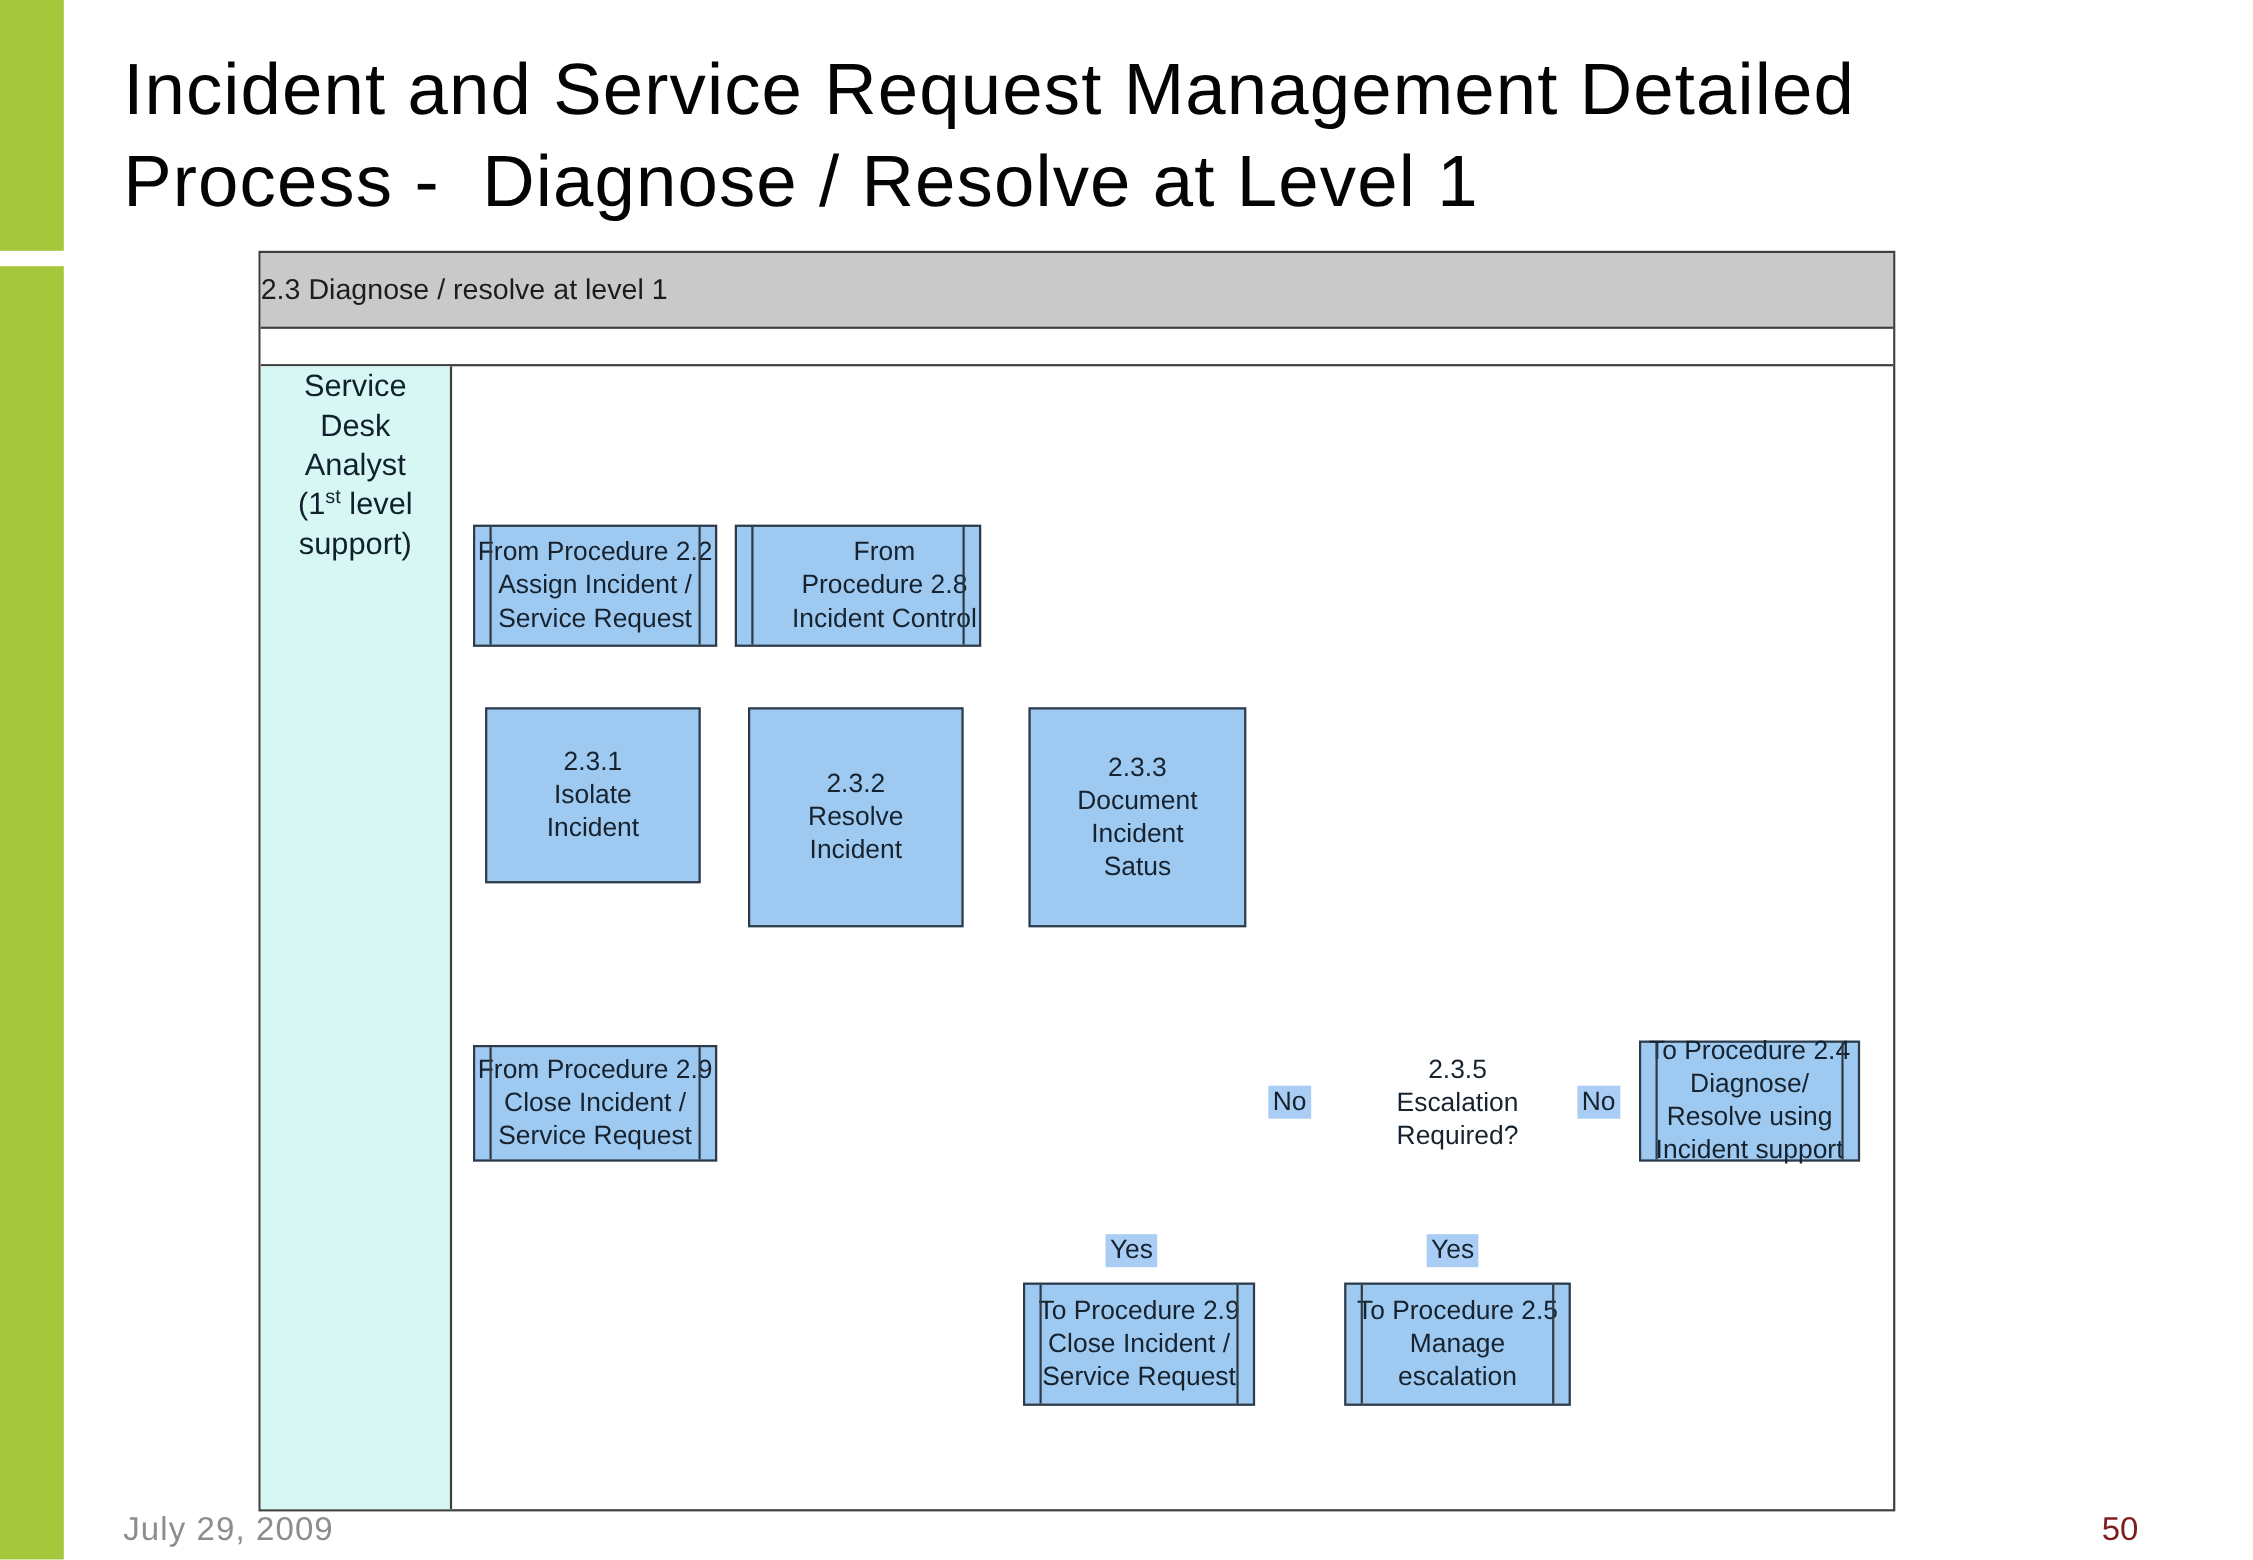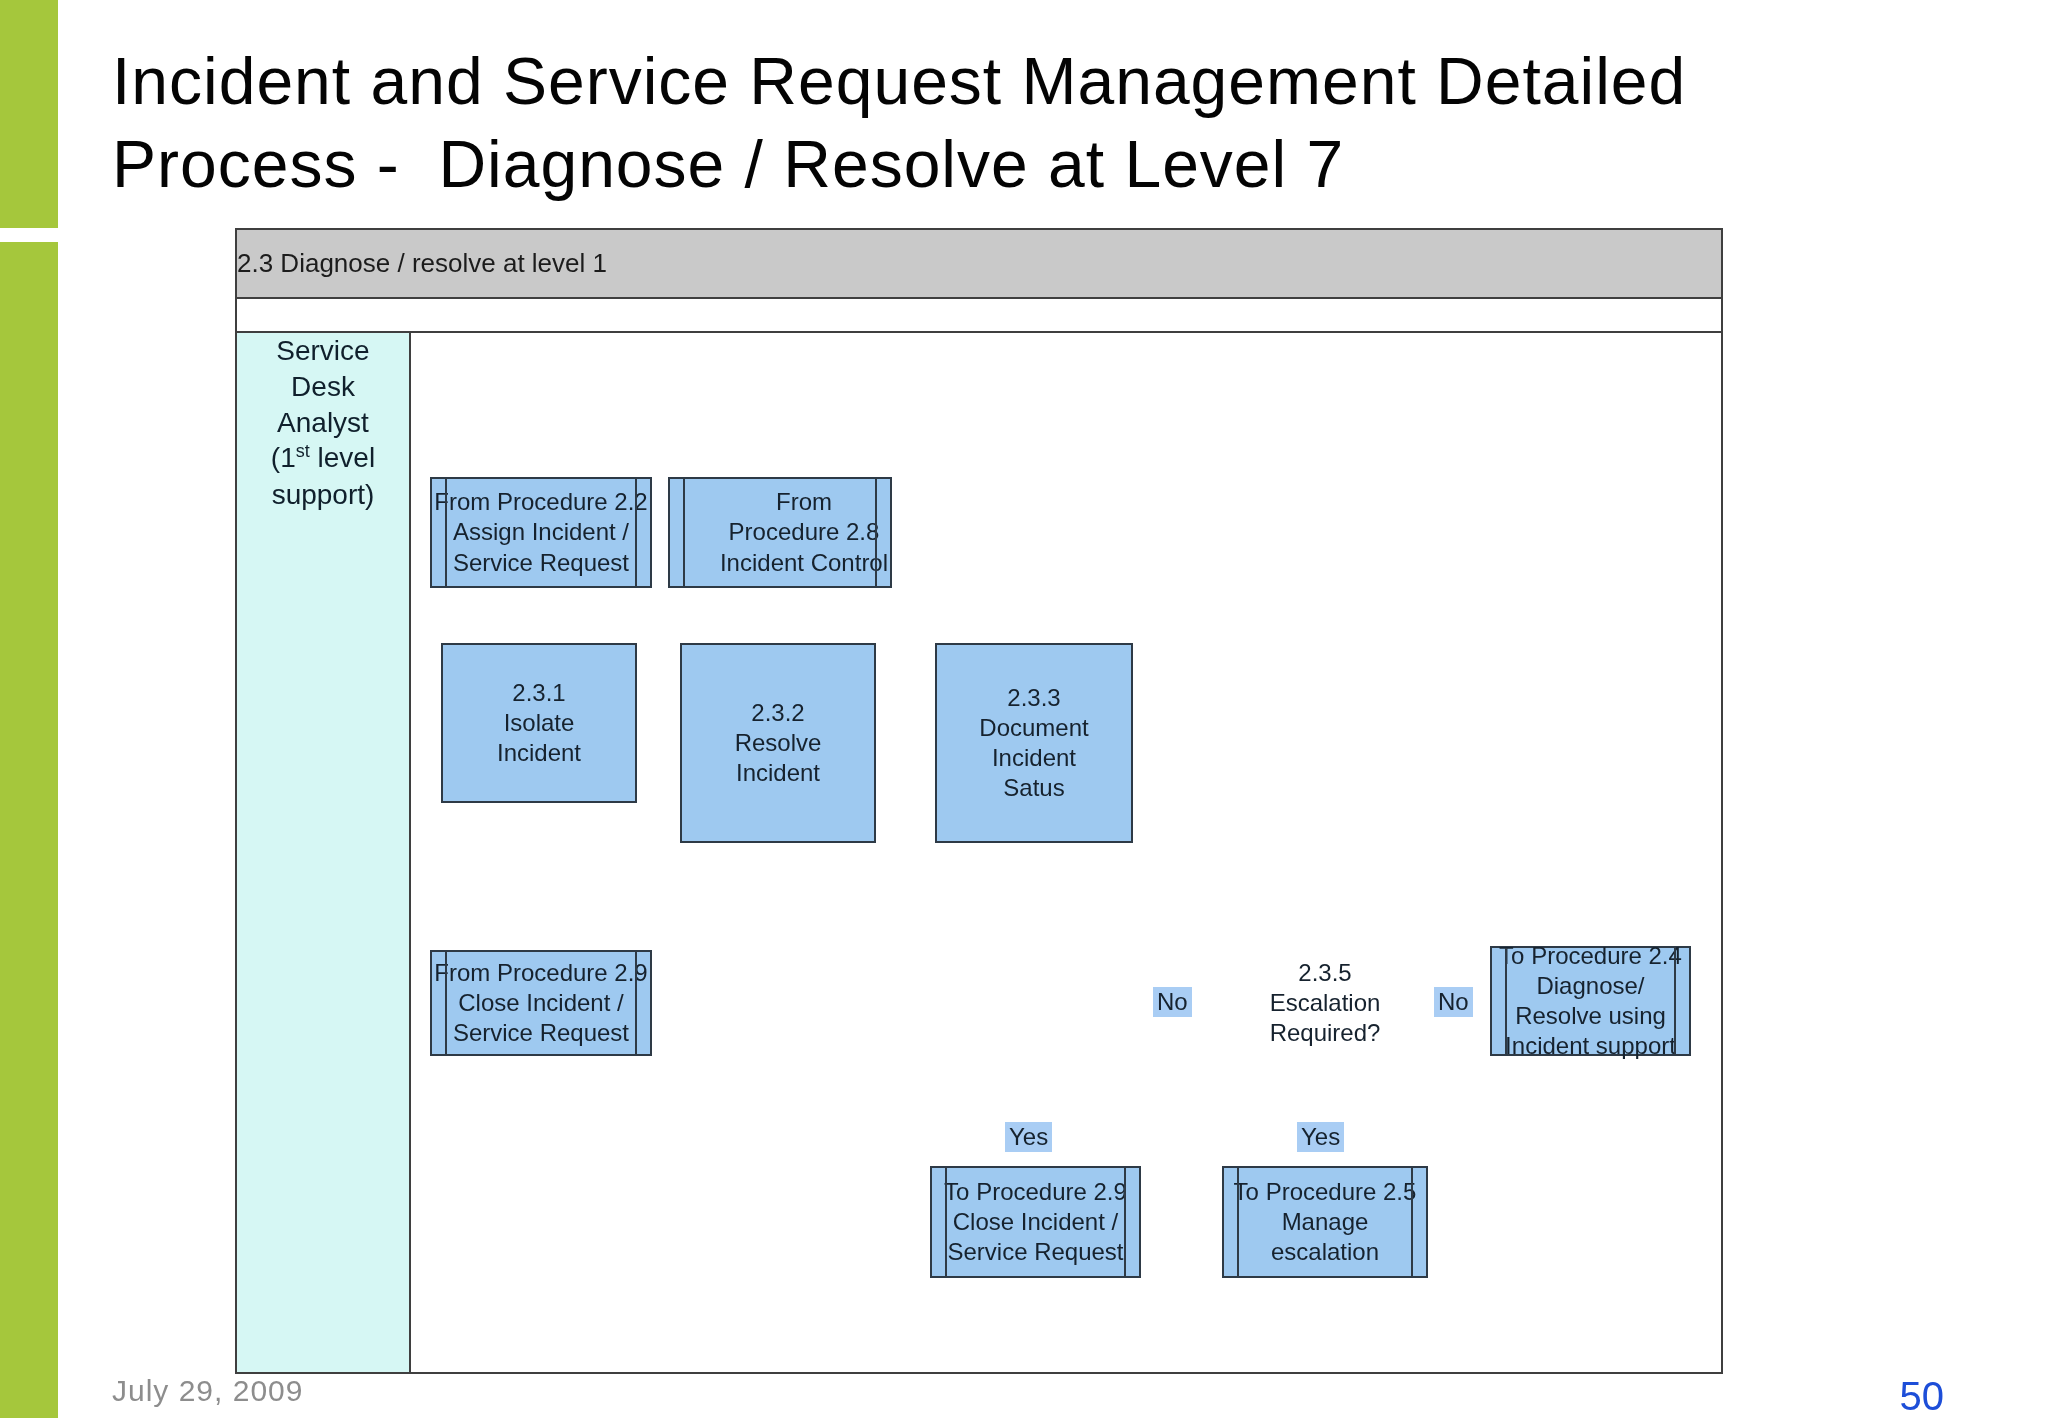--- a/index.html
+++ b/index.html
@@ -63,31 +63,31 @@
     position:absolute;display:flex;align-items:center;justify-content:center;
     text-align:center;font-size:24px;line-height:1.26;color:var(--node-text);
     white-space:pre-line;background:transparent;border:none;
   }
   .edge-label{
     position:absolute;background:var(--label-fill);color:#16222e;
     font-size:24px;display:flex;align-items:center;justify-content:center;
     padding:1px 4px;
   }
   .footer-date{position:absolute;left:112px;top:1374px;font-size:30px;color:#8d8d8d;letter-spacing:1px;}
-  .footer-page{position:absolute;right:104px;top:1374px;font-size:40px;color:#1d4ed8;}
+  .footer-page{position:absolute;right:104px;top:1374px;font-size:30px;color:#7f1d1d;}
 </style>
 </head>
 <body>
 
 <div class="slide">
 
   <div class="accent-bar accent-top"></div>
   <div class="accent-bar accent-main"></div>
 
-  <div class="page-title"><span>Incident and Service Request Management Detailed</span><br><span>Process -  Diagnose / Resolve at Level 7</span></div>
+  <div class="page-title"><span>Incident and Service Request Management Detailed</span><br><span>Process -  Diagnose / Resolve at Level 1</span></div>
 
   <svg class="connectors" viewBox="0 0 2048 1418" fill="none" stroke="#3d3d3d" stroke-width="2">
     <line x1="537" y1="588" x2="537" y2="643"></line>
     <polyline points="779,588 779,610 592,610 592,643"></polyline>
     <line x1="637" y1="745" x2="668" y2="745"></line>
     <polygon points="666,737 682,745 666,753" fill="#3d3d3d" stroke="none"></polygon>
     <line x1="878" y1="745" x2="935" y2="745"></line>
     <line x1="537" y1="843" x2="537" y2="950"></line>
     <line x1="1033" y1="843" x2="1033" y2="901"></line>
     <line x1="1136" y1="1003" x2="1222" y2="1003"></line>

